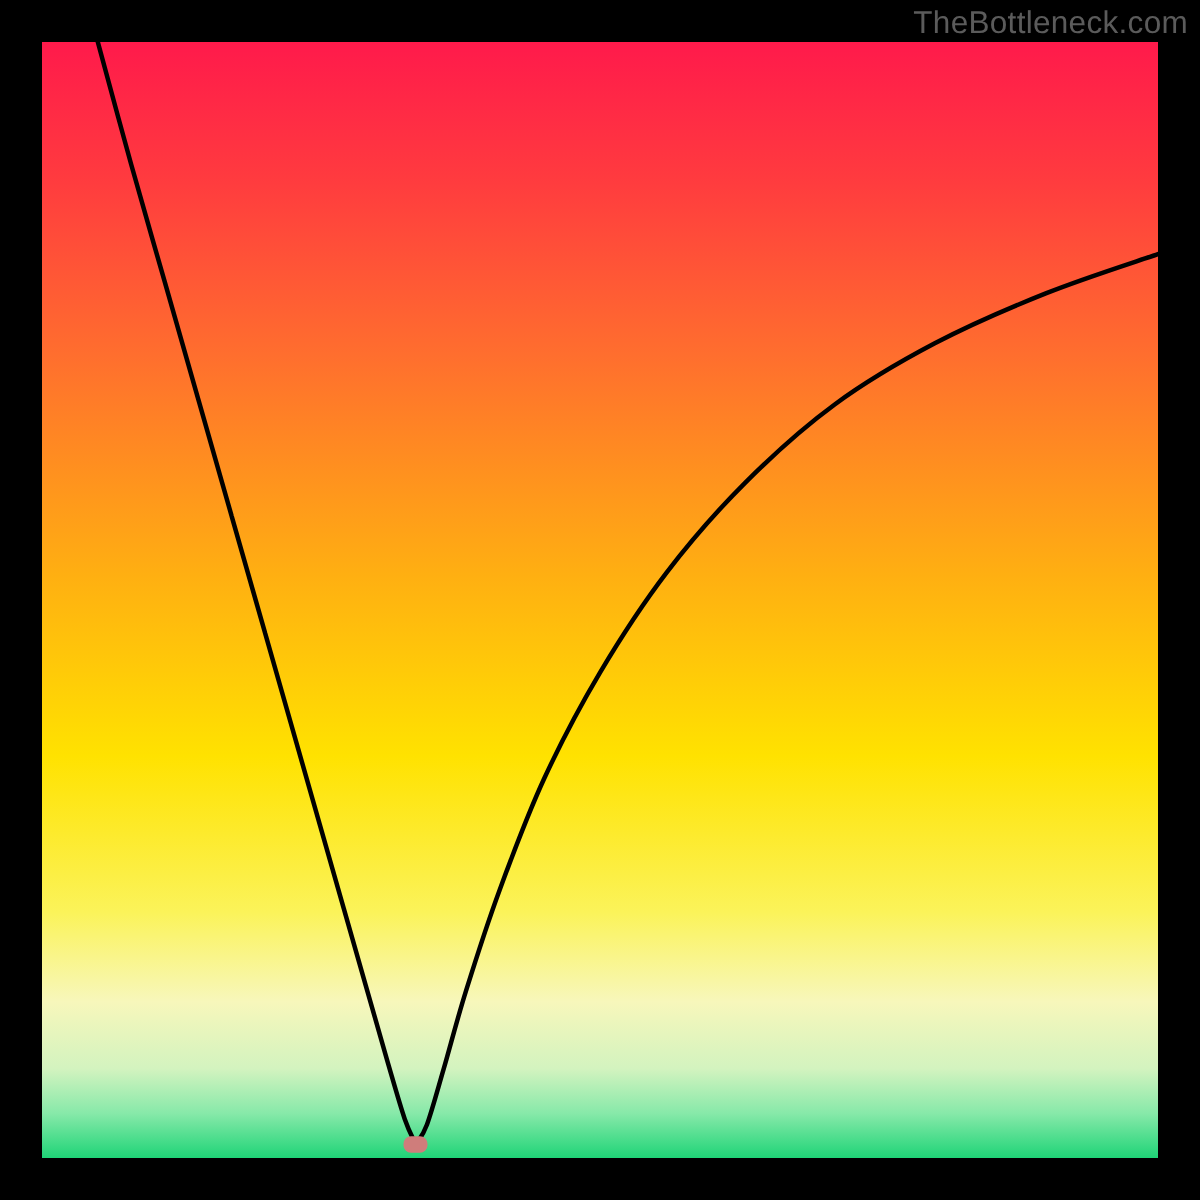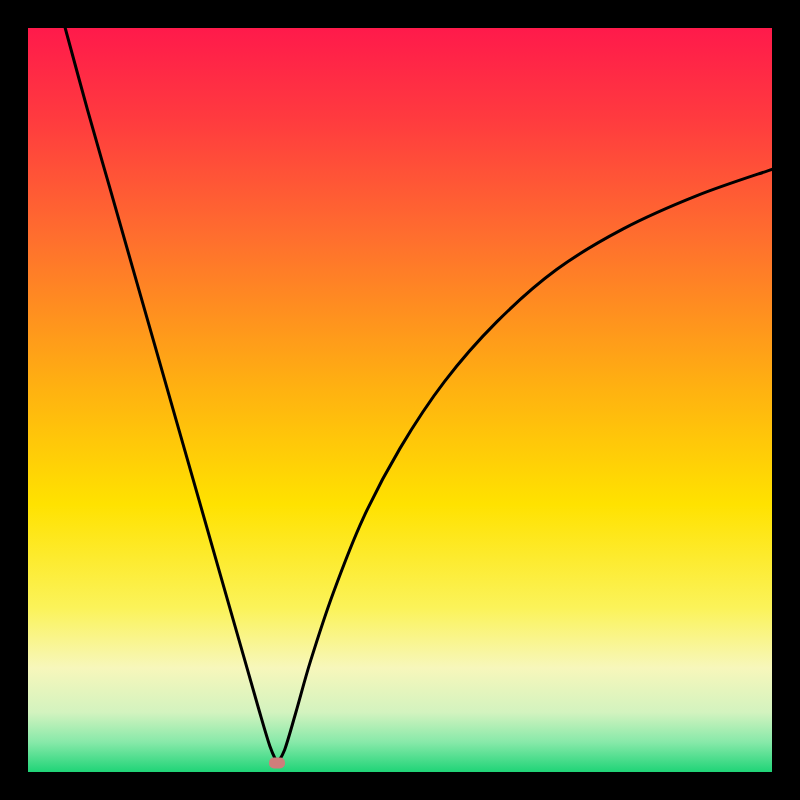--- a/index.html
+++ b/index.html
@@ -46,20 +46,21 @@
     border-radius: 5px / 5px;
     background: #cf7d7b;
     transform: translate(-50%, -50%);
     z-index: 5;
   }
 </style>
 </head>
 <body>
 
 <div class="frame">
+  <div class="watermark">TheBottleneck.com</div>
 
   <div class="plot-area">
     <svg viewBox="0 0 744 744" preserveAspectRatio="none">
       <defs>
         <linearGradient id="bg-grad" x1="0" y1="0" x2="0" y2="1">
             <stop offset="0%" stop-color="#ff1a4b"></stop>
             <stop offset="12%" stop-color="#ff3a3f"></stop>
             <stop offset="28.000000000000004%" stop-color="#ff6e2e"></stop>
             <stop offset="48%" stop-color="#ffb011"></stop>
             <stop offset="64%" stop-color="#ffe200"></stop>

